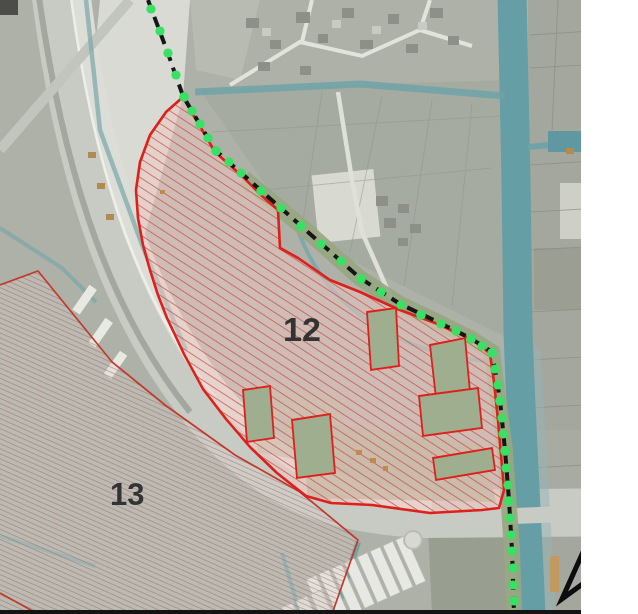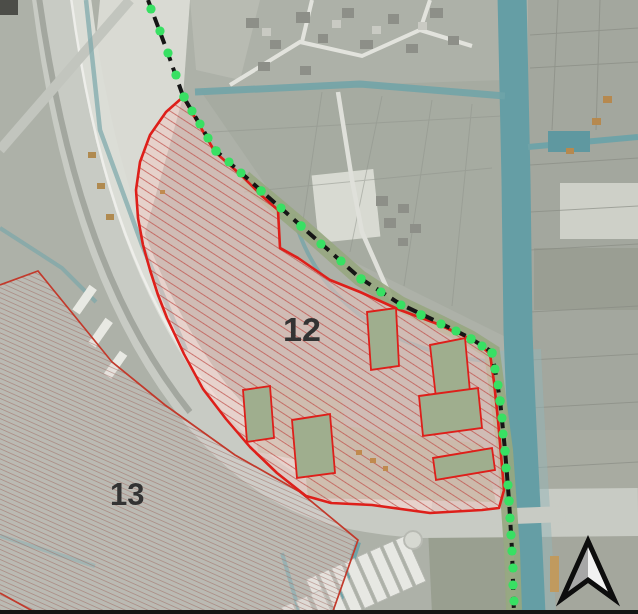--- a/index.html
+++ b/index.html
@@ -1,18 +1,18 @@
 <!DOCTYPE html>
 <html><head>
 <meta charset="utf-8">
 <style>
   html,body{margin:0;padding:0;background:#ffffff;}
   .map-frame{
     position:relative;
-    width:638px;height:614px;
+    width:581px;height:614px;
     overflow:hidden;
     background:#b4b7af;
     font-family:"Liberation Sans", sans-serif;
   }
   .map-frame svg{display:block;}
   .zone-label{
     font-family:"Liberation Sans","DejaVu Sans",sans-serif;
     font-weight:bold;
     fill:#333333;
   }

